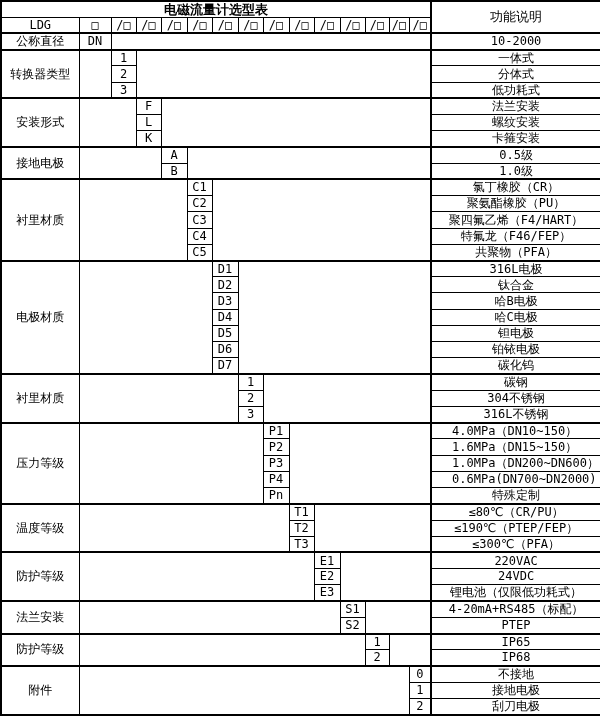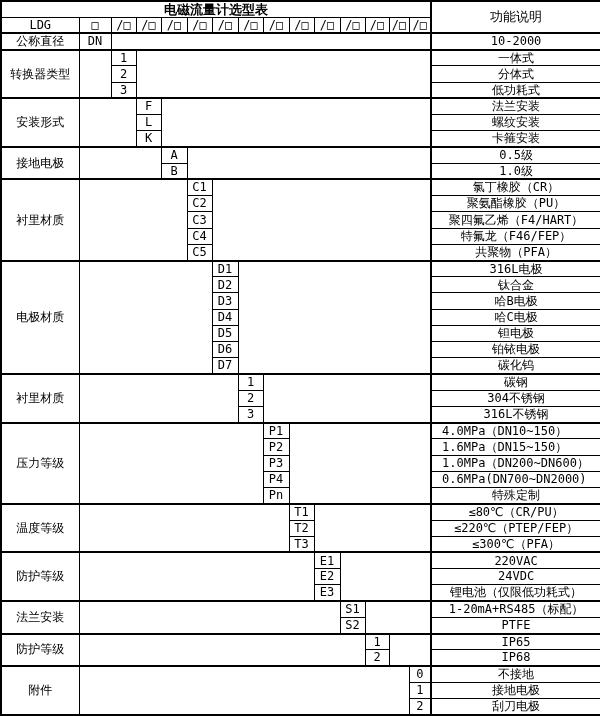--- a/index.html
+++ b/index.html
@@ -8,21 +8,21 @@
         font-family:"DejaVu Sans Mono","DejaVu Sans",sans-serif;
         font-size:12px;color:#000;border:2px solid #000;}
   td{border:1px solid #000;text-align:center;vertical-align:middle;
      padding:0;overflow:hidden;white-space:nowrap;line-height:1.05;}
   tr{height:16px;}
   td.title-cell{font-weight:bold;font-size:13px;}
   td.fn-header{font-size:13px;}
   td.fn-col{border-left:2px solid #000;}
   td.bt{border-top:2px solid #000;}
   td.lbl{font-size:12px;}
-  td.left{text-align:left;padding-left:10px;}
+  td.left{text-align:left;padding-left:20px;}
   td.box{font-size:12px;}
 </style>
 </head>
 <body>
 
 <div id="page">
   <table id="selector-table">
     <colgroup>
       <col style="width:78px">
         <col style="width:32px">
@@ -204,21 +204,21 @@
         </tr>
         <tr>
           <td class="lbl bt" rowspan="3">温度等级</td>
           <td class="filler bt" colspan="8" rowspan="3"></td>
           <td class="code bt">T1</td>
           <td class="filler bt" colspan="5" rowspan="3"></td>
           <td class="fn-col bt">≤80℃（CR/PU）</td>
         </tr>
         <tr>
           <td class="code">T2</td>
-          <td class="fn-col">≤220℃（PTEP/FEP）</td>
+          <td class="fn-col">≤190℃（PTEP/FEP）</td>
         </tr>
         <tr>
           <td class="code">T3</td>
           <td class="fn-col">≤300℃（PFA）</td>
         </tr>
         <tr>
           <td class="lbl bt" rowspan="3">防护等级</td>
           <td class="filler bt" colspan="9" rowspan="3"></td>
           <td class="code bt">E1</td>
           <td class="filler bt" colspan="4" rowspan="3"></td>
@@ -230,25 +230,25 @@
         </tr>
         <tr>
           <td class="code">E3</td>
           <td class="fn-col">锂电池（仅限低功耗式）</td>
         </tr>
         <tr>
           <td class="lbl bt" rowspan="2">法兰安装</td>
           <td class="filler bt" colspan="10" rowspan="2"></td>
           <td class="code bt">S1</td>
           <td class="filler bt" colspan="3" rowspan="2"></td>
-          <td class="fn-col bt">1-20mA+RS485（标配）</td>
+          <td class="fn-col bt">4-20mA+RS485（标配）</td>
         </tr>
         <tr>
           <td class="code">S2</td>
-          <td class="fn-col">PTFE</td>
+          <td class="fn-col">PTEP</td>
         </tr>
         <tr>
           <td class="lbl bt" rowspan="2">防护等级</td>
           <td class="filler bt" colspan="11" rowspan="2"></td>
           <td class="code bt">1</td>
           <td class="filler bt" colspan="2" rowspan="2"></td>
           <td class="fn-col bt">IP65</td>
         </tr>
         <tr>
           <td class="code">2</td>

